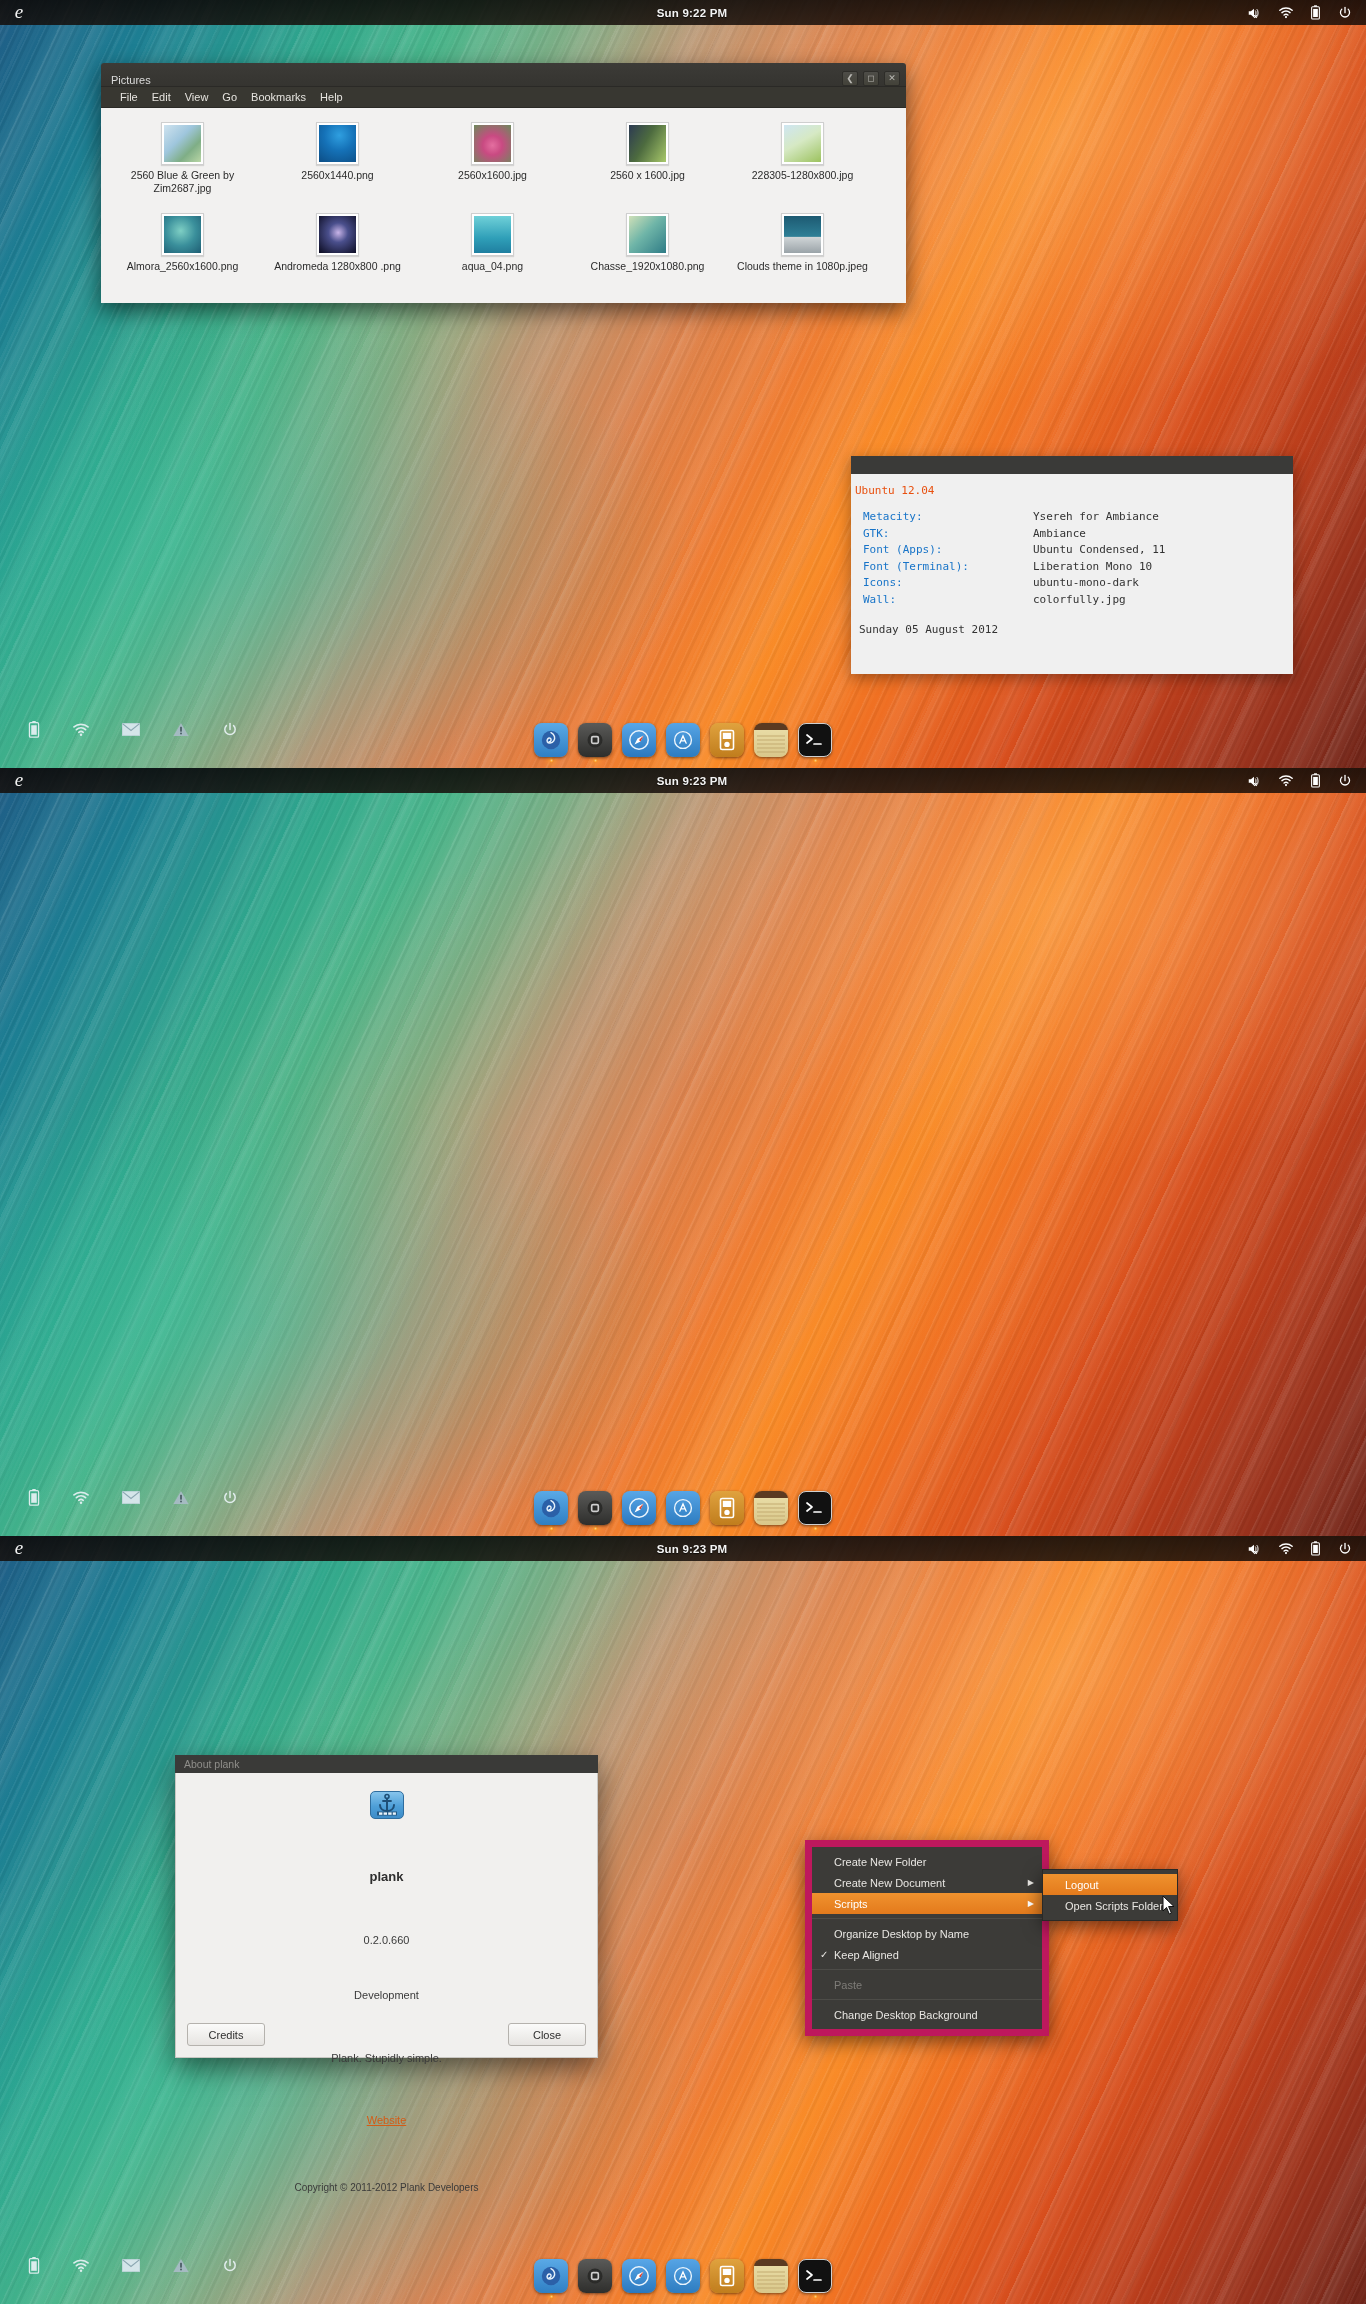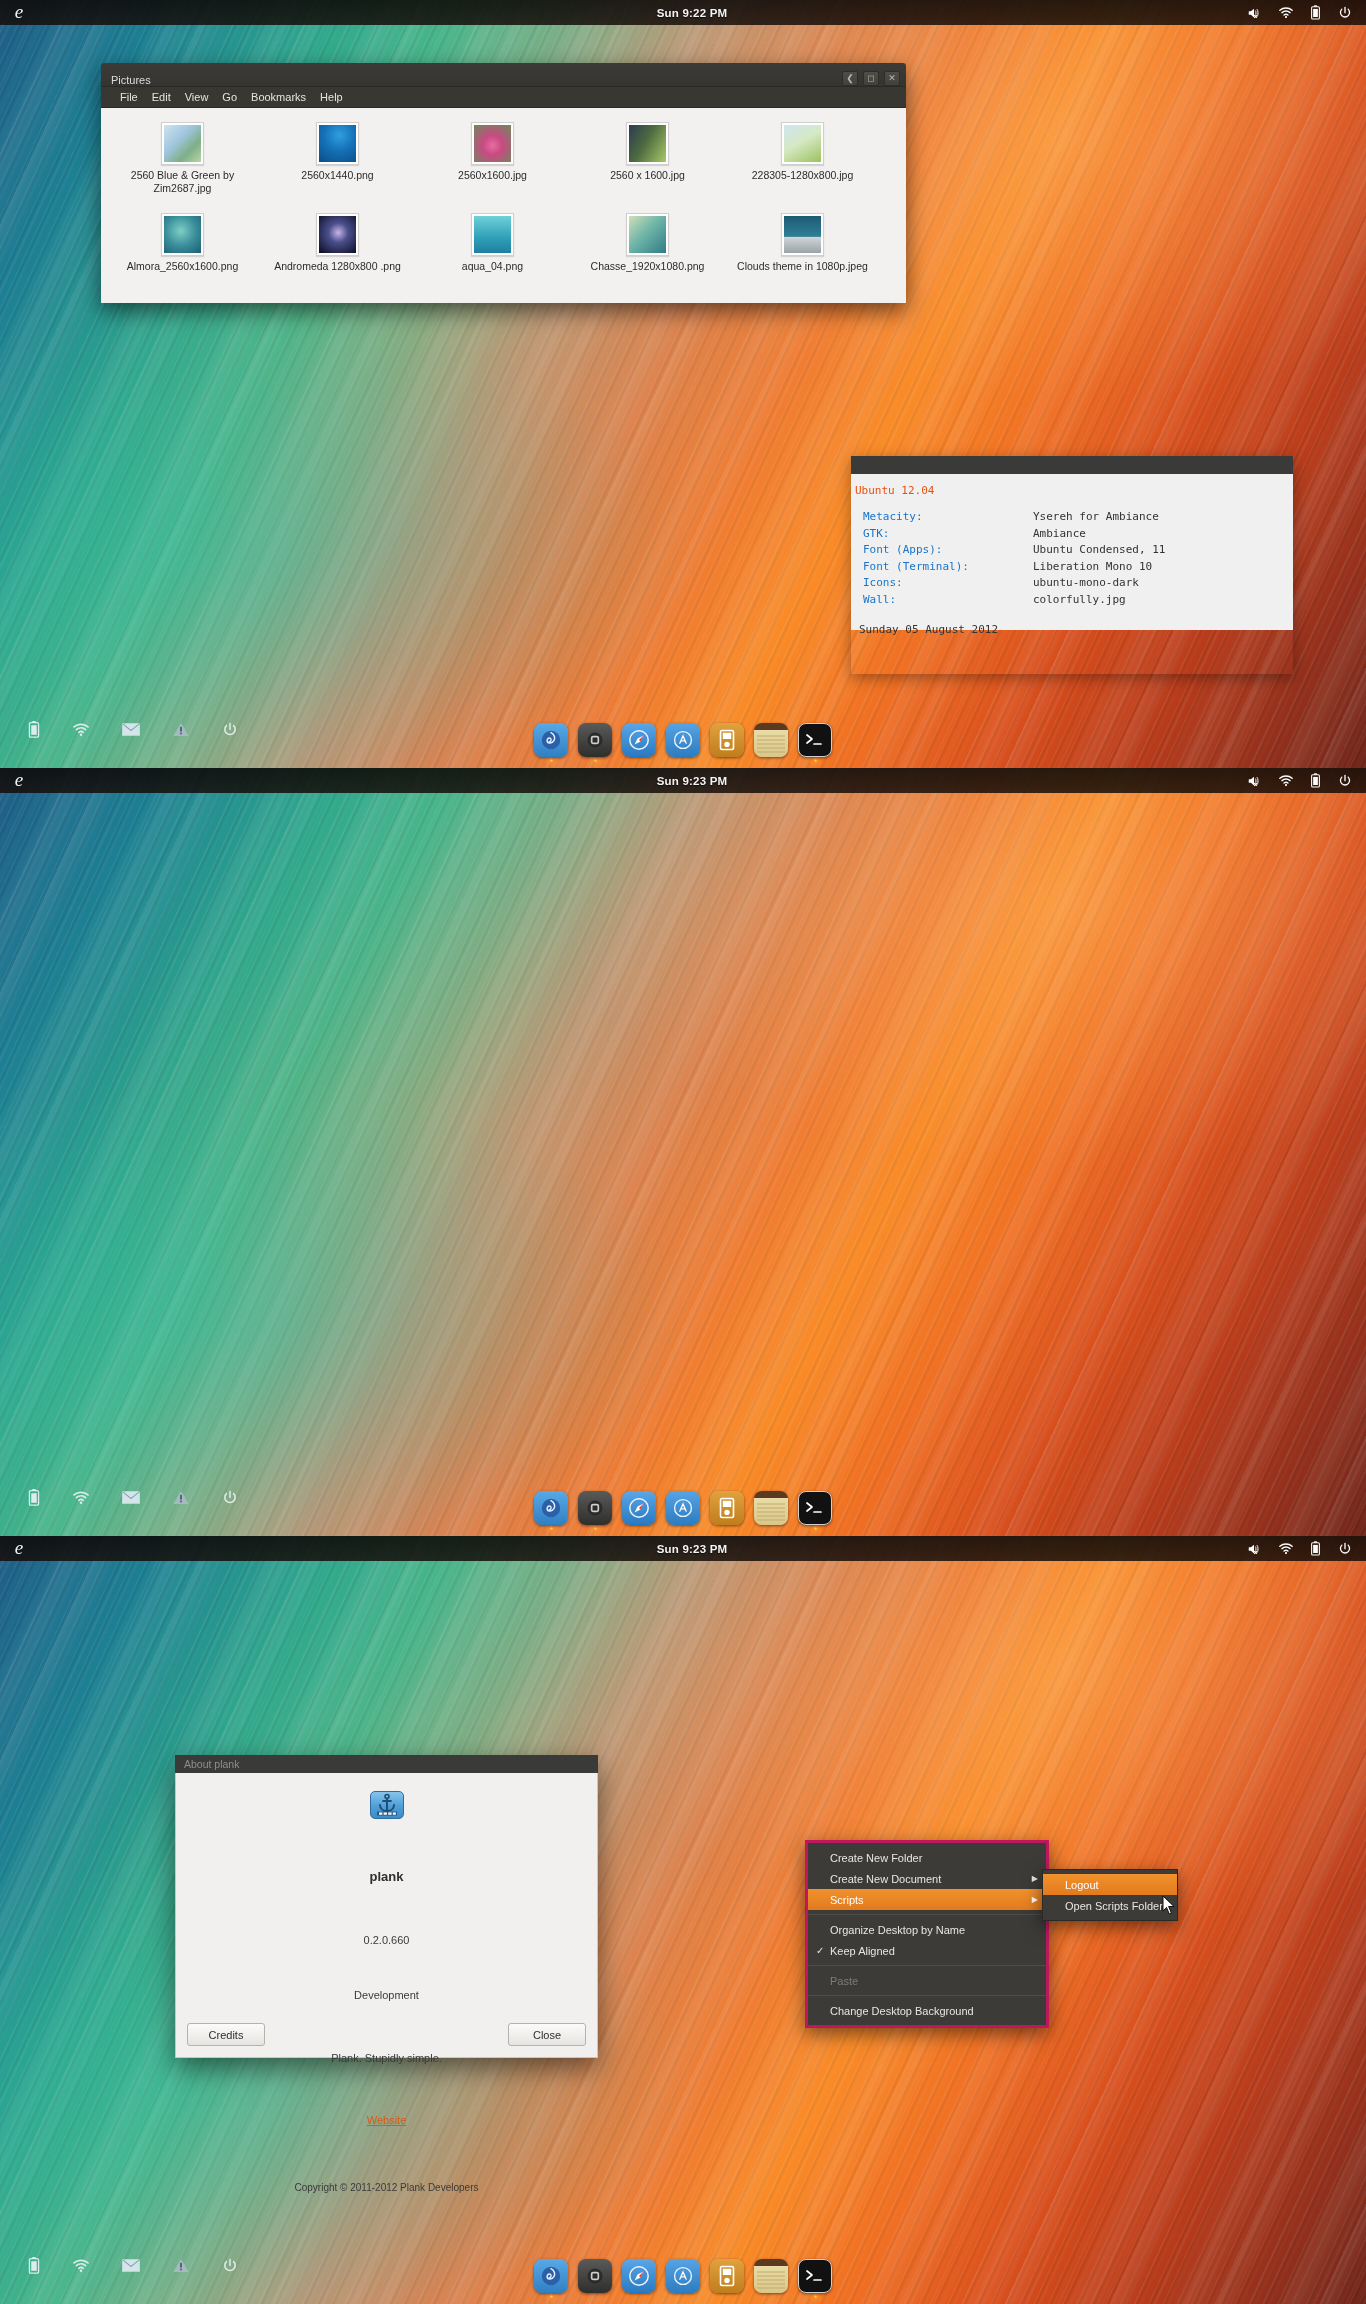--- a/index.html
+++ b/index.html
@@ -174,21 +174,21 @@
   .th9{background:linear-gradient(135deg,#cfe0b8 0%,#6fb5a8 45%,#2f7c86 100%);}
   .th10{background:linear-gradient(to bottom,#1d5a72 0%,#2e7f96 55%,#cfd4d6 58%,#9aa3a8 100%);}
 
   
   .conky {
     position:absolute; left:851px; top:456px; width:442px; height:218px;
     z-index:25; box-shadow:0 4px 14px rgba(0,0,0,0.35);
   }
   .conky-head { height:18px; background:#3a3a38; }
   .conky-body {
-    background:#f0f0f0; height:156px;
+    background:#f0f0f0; height:200px;
     font-family:"DejaVu Sans Mono","Liberation Mono",monospace;
     font-size:11px; padding:10px 0 0 2px; color:#333;
   }
   .conky-distro { color:#e8500f; padding-left:2px; margin-bottom:12px; }
   .conky-line { display:flex; line-height:16.5px; padding-left:10px;align-items:flex-end; }
   .conky-key { color:#1874c8; width:170px; flex:none; }
   .conky-val { color:#333; }
   .conky-date { padding-left:6px; margin-top:15px; color:#333; }
 
   
@@ -225,21 +225,21 @@
   }
   .gbtn {
     width:78px; height:23px; border:1px solid #b5b2ad; border-radius:3px;
     background:linear-gradient(to bottom,#fbfbfa,#e6e4e1);
     font-size:11px; color:#2e2e2e; display:flex; align-items:center; justify-content:center;
   }
 
   
   .ctx {
     position:absolute; left:805px; top:1840px; width:244px;
-    background:#3c3b38; border:3px solid #be185d;
+    background:#3c3b38; border:7px solid #be185d;
     box-shadow:0 6px 18px rgba(0,0,0,0.5);
     z-index:50; padding:4px 0; font-size:11px; color:#e8e6e2;
   }
   .ctx-item {
     height:21px; display:flex; align-items:center;
     padding:0 8px 0 22px; position:relative; white-space:nowrap;
   }
   .ctx-item.sel { background:linear-gradient(to bottom,#f0922e,#e37a1c); color:#fff; }
   .ctx-item.disabled { color:#7e7c78; }
   .ctx-item .arrow { margin-left:auto; font-size:8px; }

